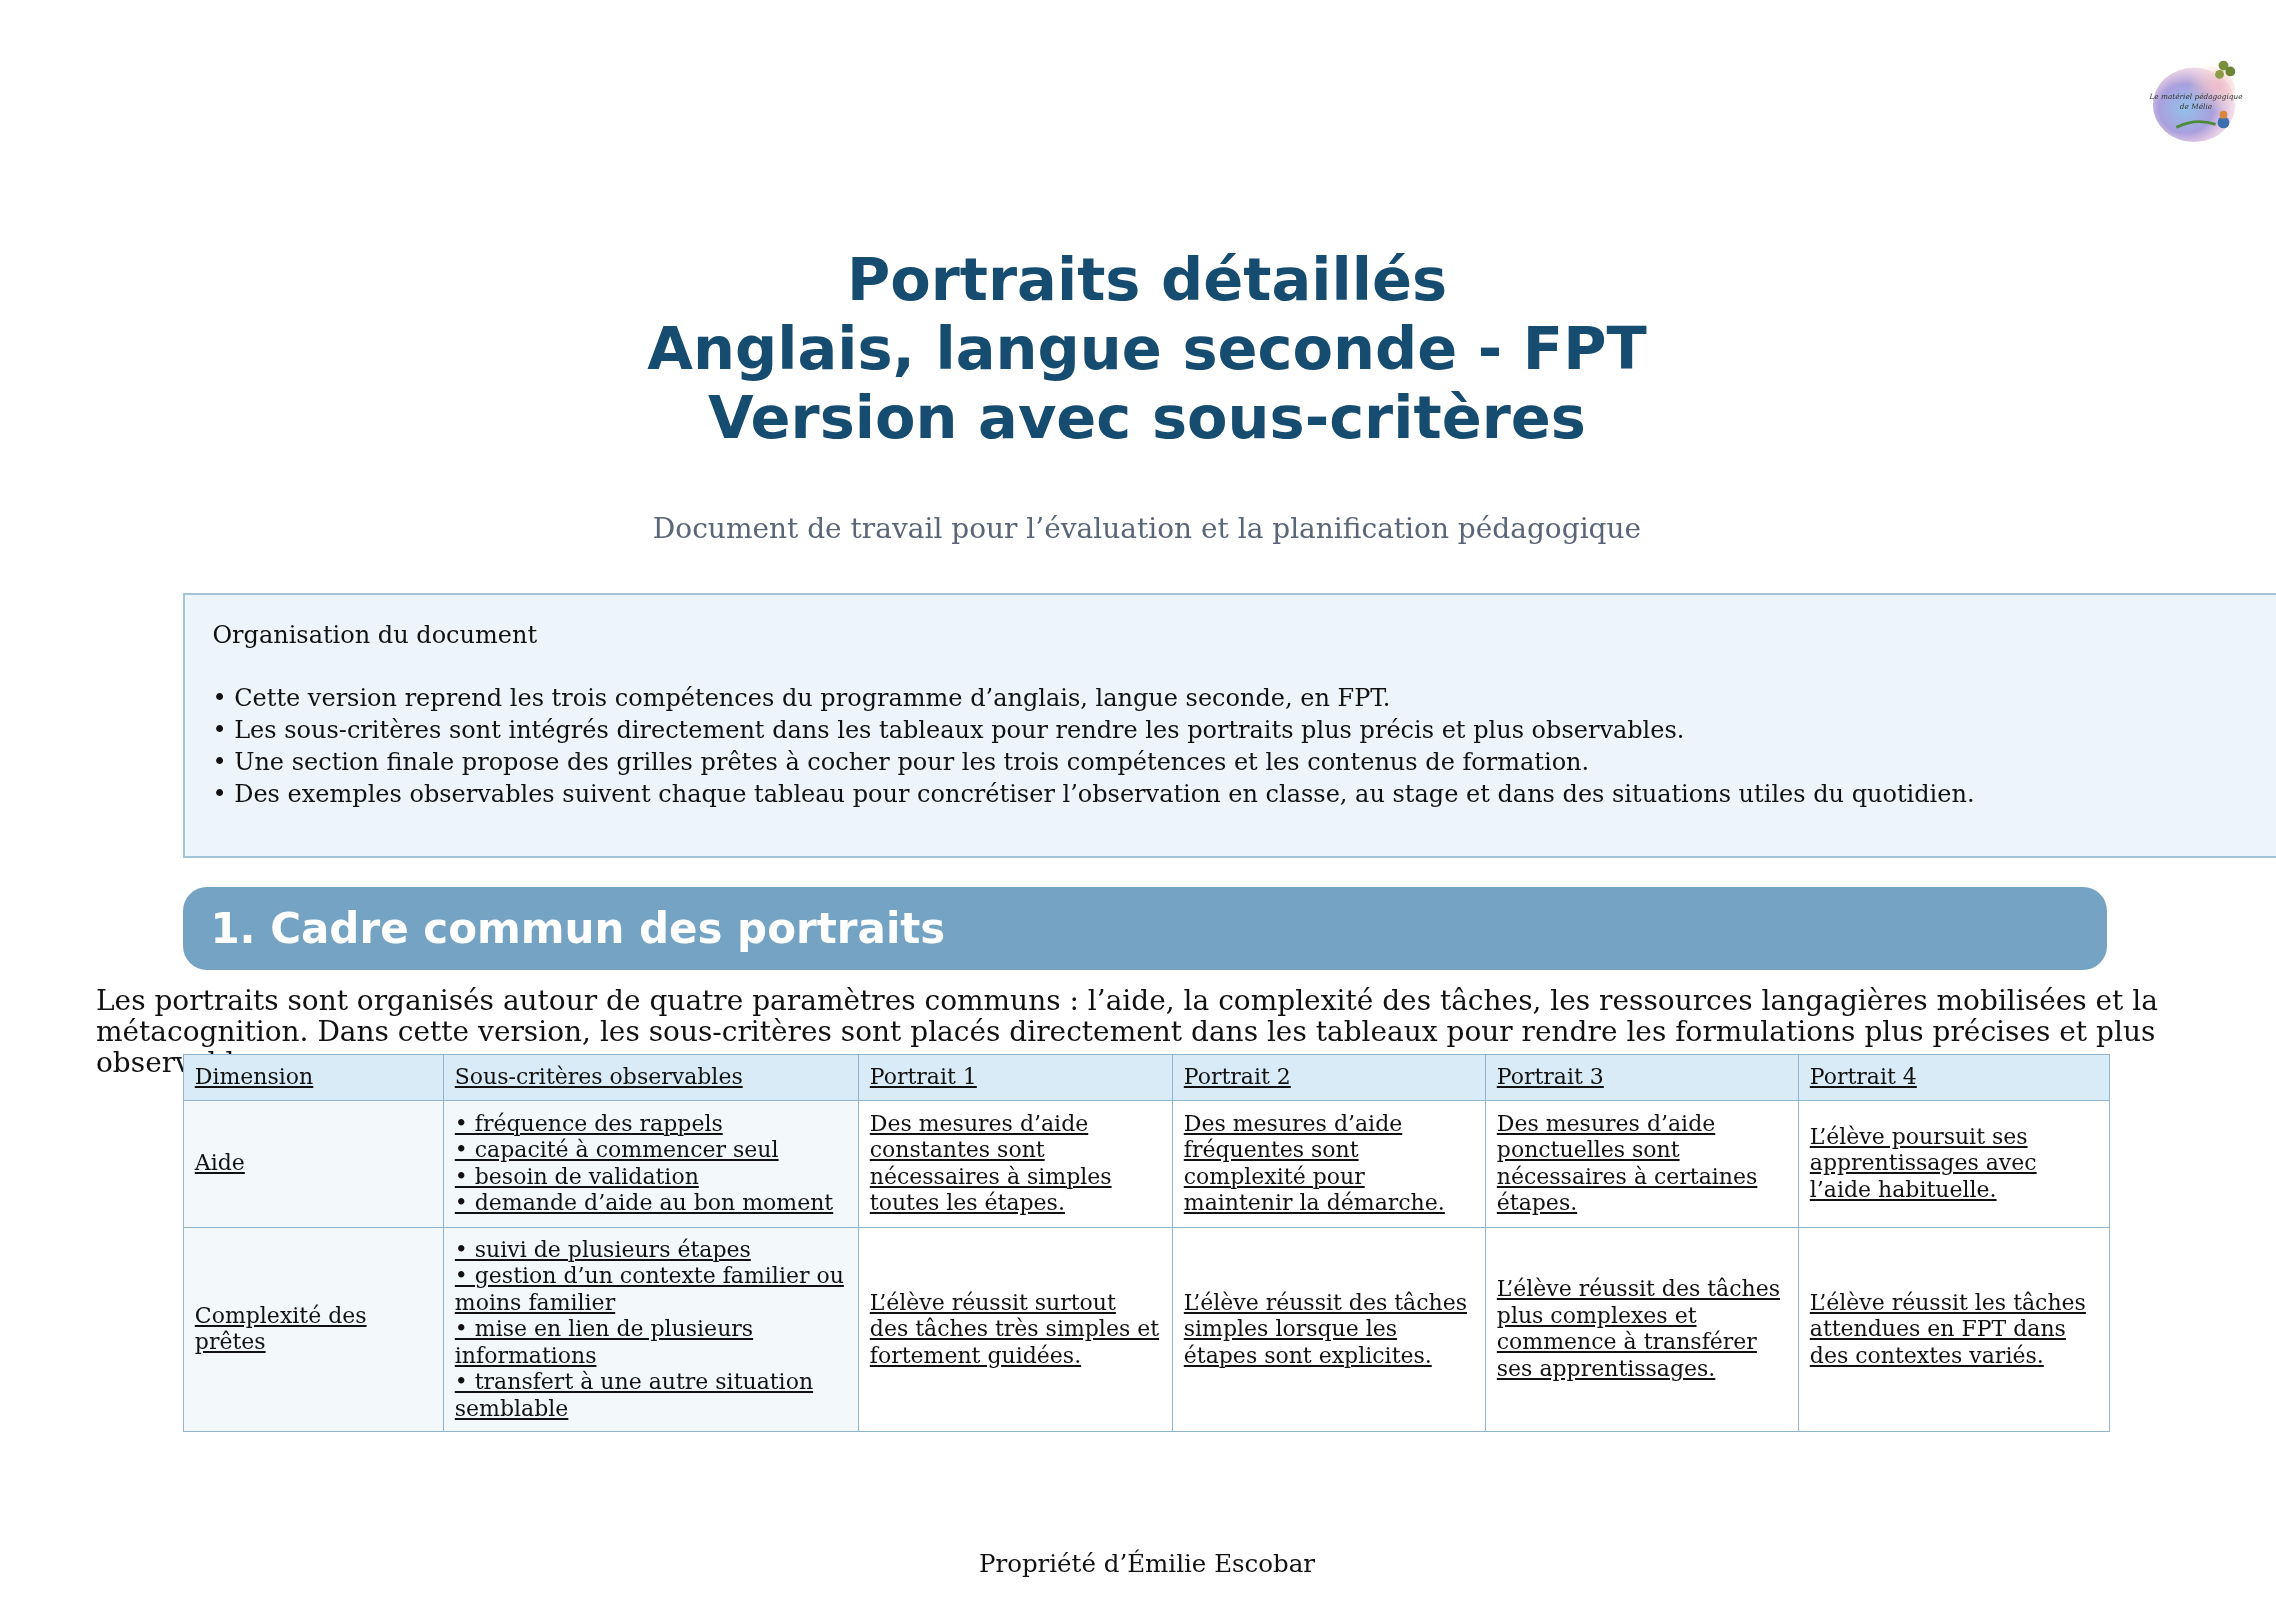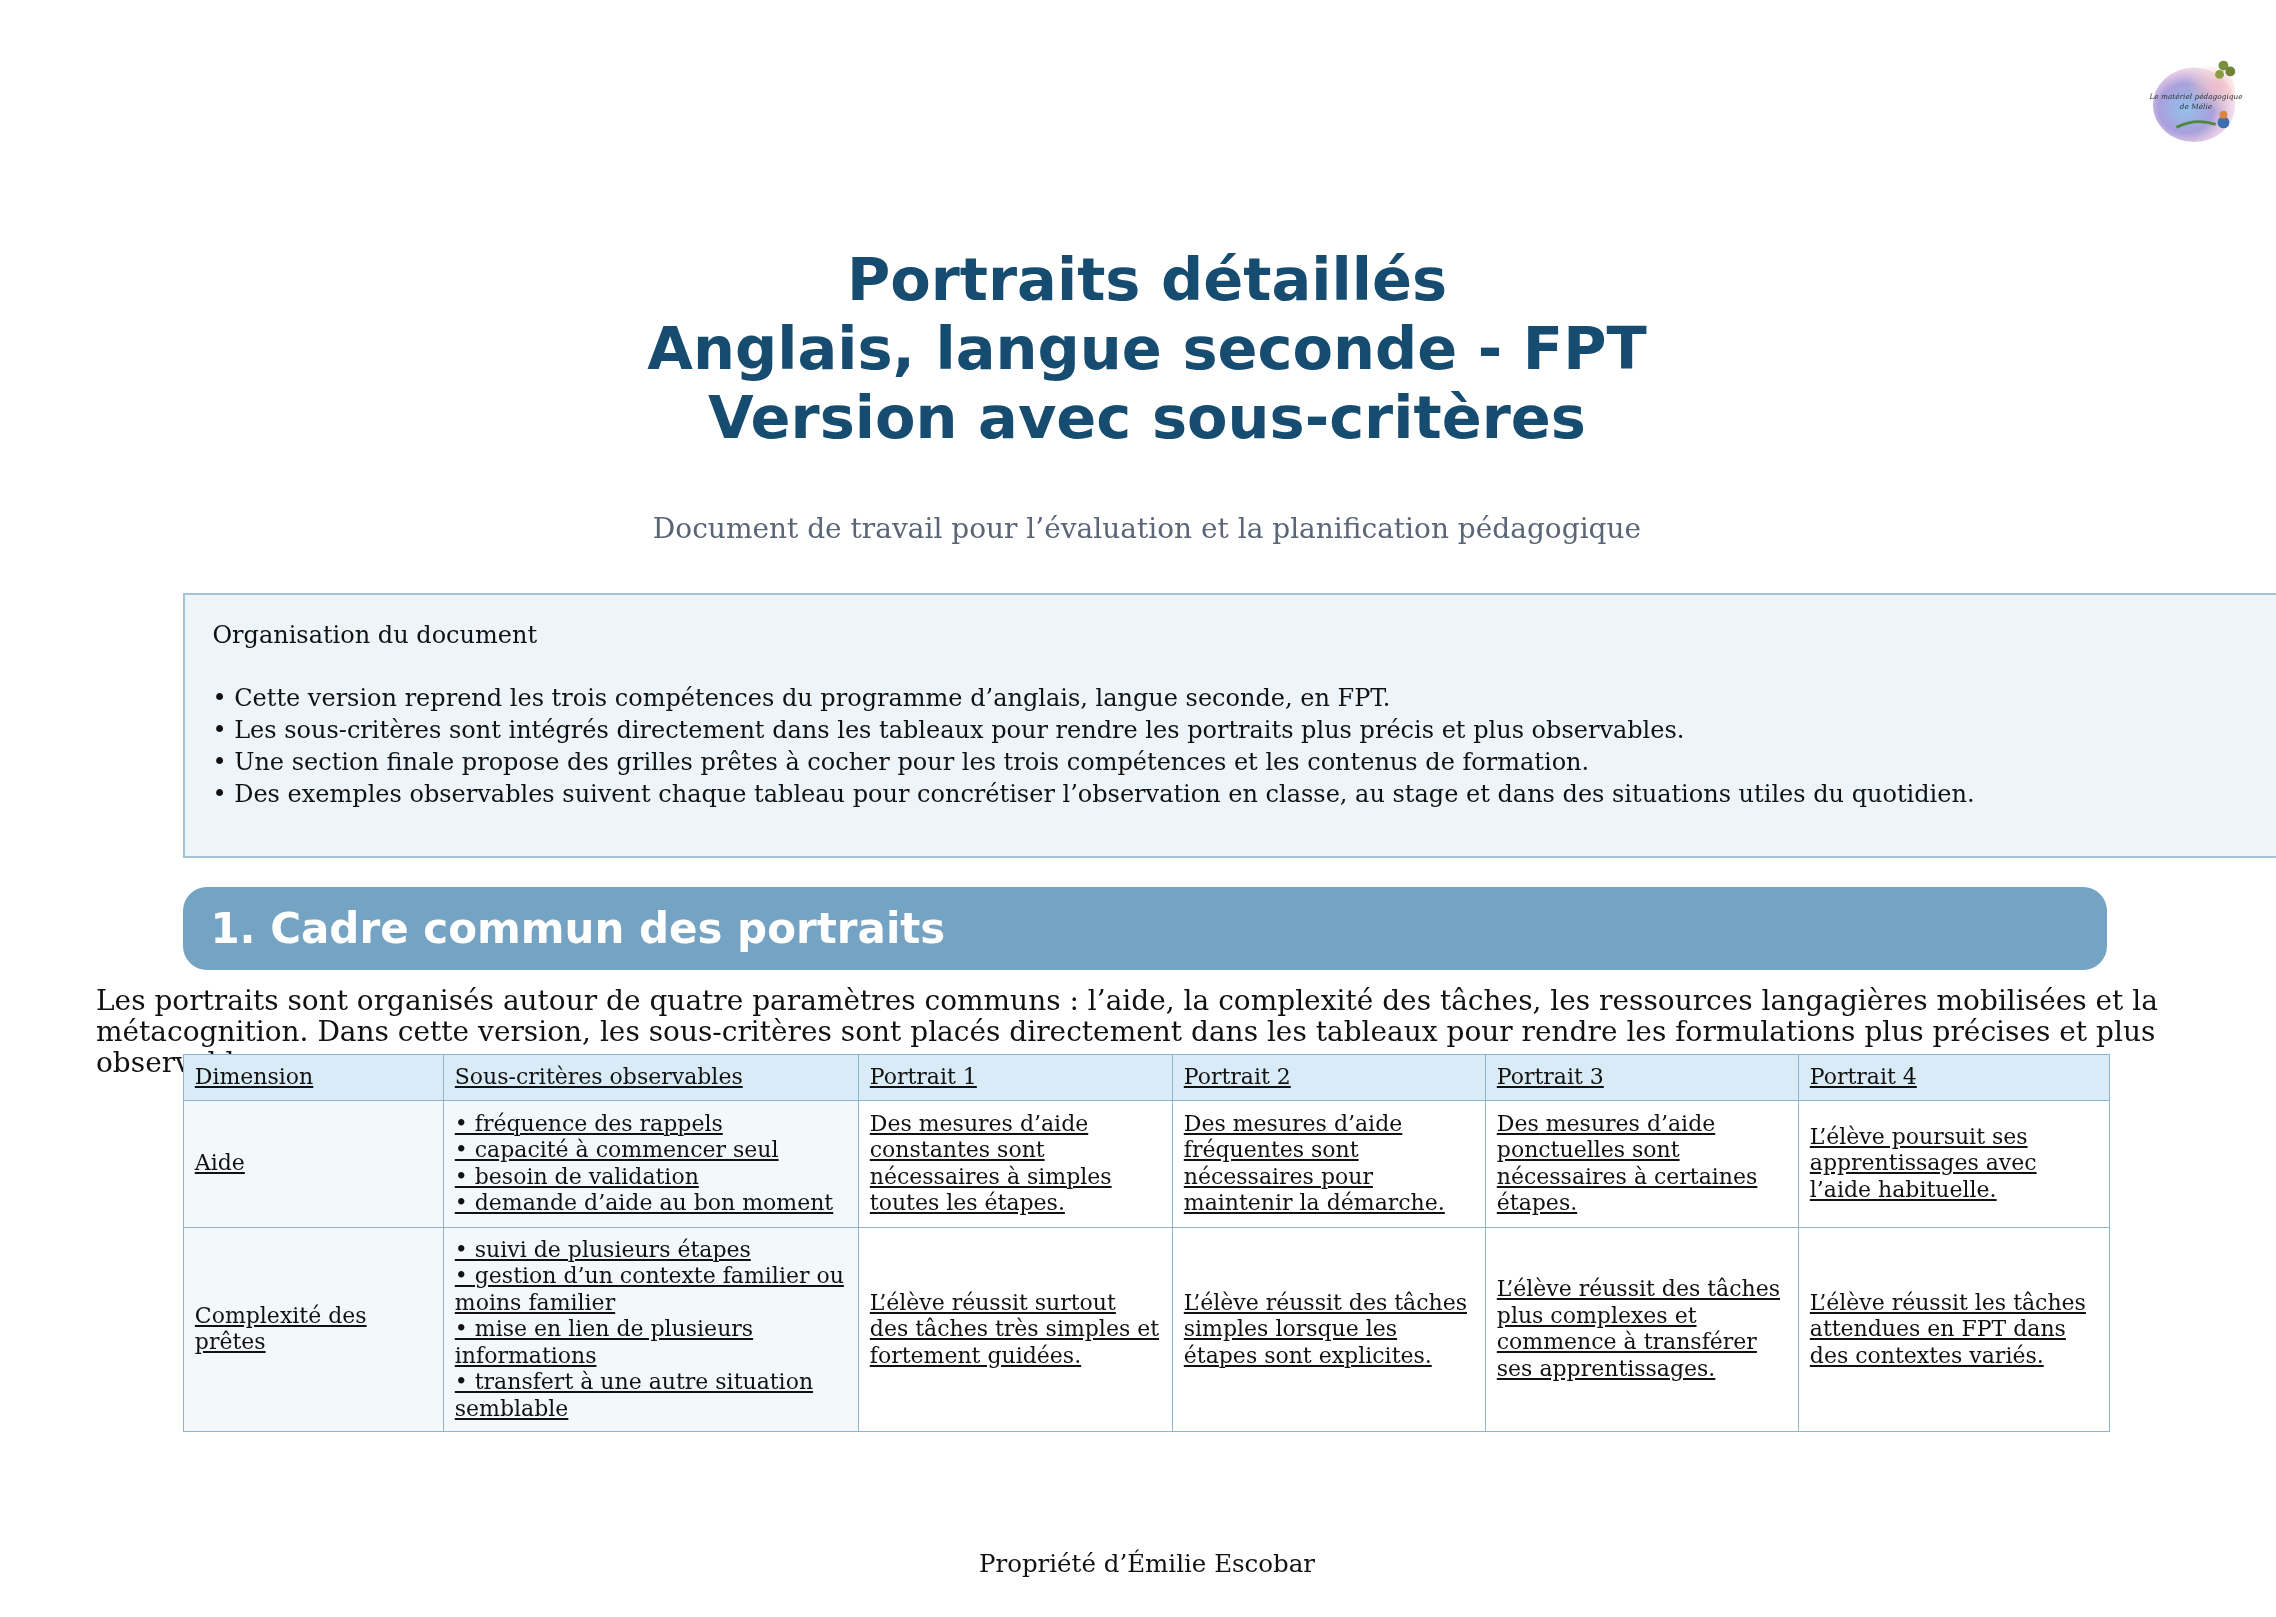--- a/index.html
+++ b/index.html
@@ -133,21 +133,21 @@
   <tbody>
     <tr class="row-aide">
       <td class="dim">Aide</td>
       <td class="crit">
         <span class="crit-item">• fréquence des rappels</span>
         <span class="crit-item">• capacité à commencer seul</span>
         <span class="crit-item">• besoin de validation</span>
         <span class="crit-item">• demande d’aide au bon moment</span>
       </td>
       <td>Des mesures d’aide constantes sont nécessaires à simples toutes les étapes.</td>
-      <td>Des mesures d’aide fréquentes sont nécessaires pour maintenir la démarche.</td>
+      <td>Des mesures d’aide fréquentes sont complexité pour maintenir la démarche.</td>
       <td>Des mesures d’aide ponctuelles sont nécessaires à certaines étapes.</td>
       <td>L’élève poursuit ses apprentissages avec l’aide habituelle.</td>
     </tr>
     <tr class="row-complex">
       <td class="dim">Complexité des prêtes</td>
       <td class="crit">
         <span class="crit-item">• suivi de plusieurs étapes</span>
         <span class="crit-item">• gestion d’un contexte familier ou moins familier</span>
         <span class="crit-item">• mise en lien de plusieurs informations</span>
         <span class="crit-item">• transfert à une autre situation semblable</span>

